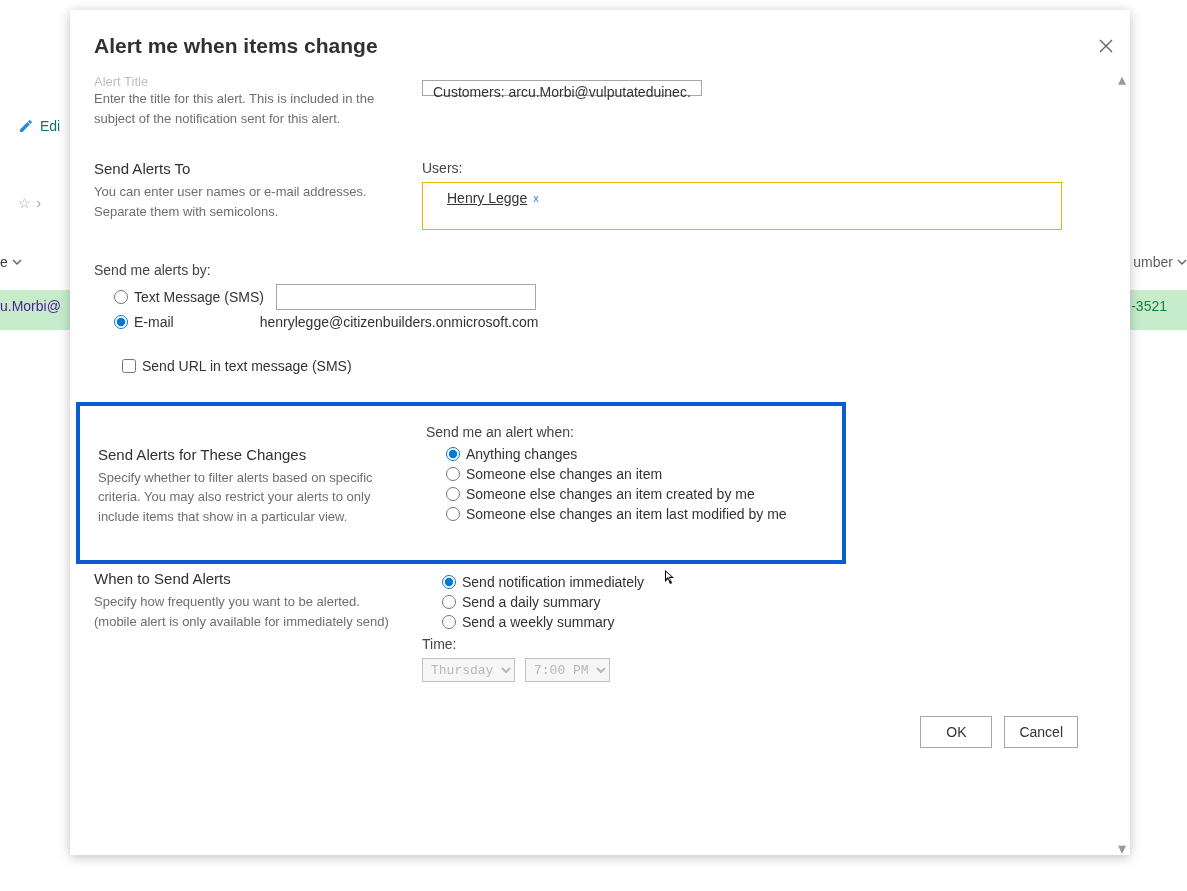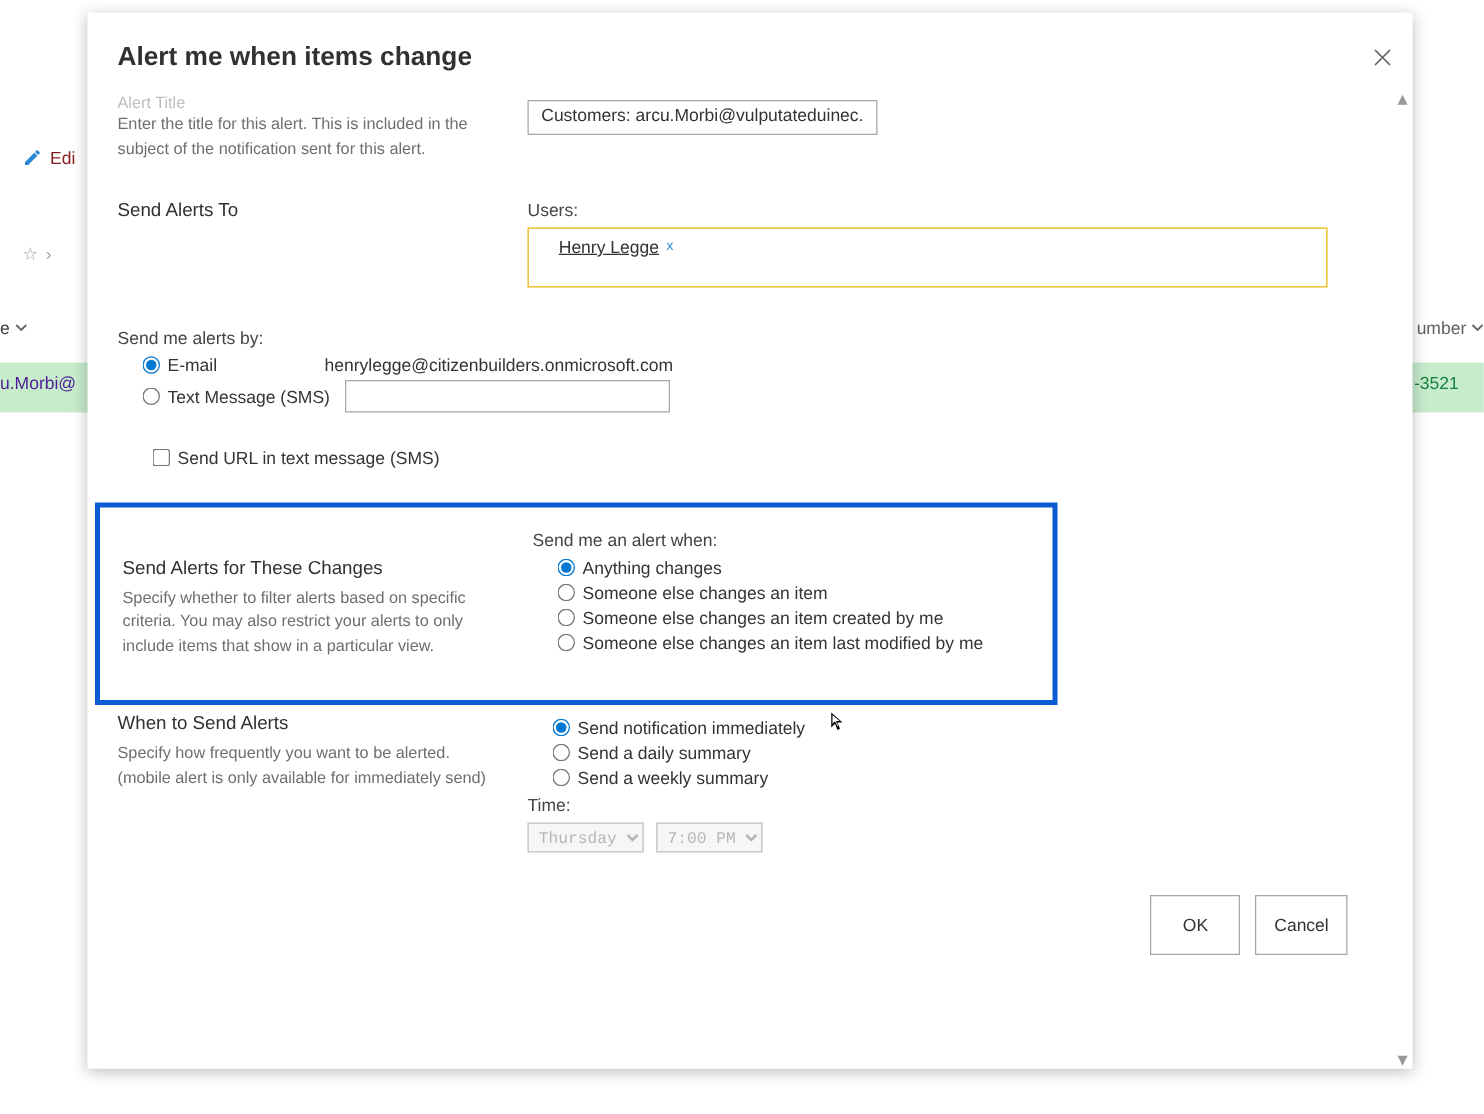--- a/index.html
+++ b/index.html
@@ -1,20 +1,20 @@
 <!DOCTYPE html>
 <html><head>
   <meta charset="utf-8">
   <style>
     * { box-sizing: border-box; margin: 0; padding: 0; }
     html, body { width: 1187px; height: 891px; font-family: "Segoe UI", Arial, sans-serif; background: #fff; overflow: hidden; color: #323130; }
 
     
     .bg { position: absolute; inset: 0; background: #fff; }
-    .bg .edit { position: absolute; left: 18px; top: 118px; color: #7f1d1d; font-size: 14px; display: flex; gap: 6px; align-items: center; }
+    .bg .edit { position: absolute; left: 18px; top: 118px; color: #0f766e; font-size: 14px; display: flex; gap: 6px; align-items: center; }
     .bg .edit svg { width: 16px; height: 16px; }
     .bg .star-row { position: absolute; left: 18px; top: 195px; color: #a0a0a0; display: flex; align-items: center; gap: 6px; font-size: 14px; }
     .bg .e-drop { position: absolute; left: 0; top: 254px; color: #3b3b3b; font-size: 14px; }
     .bg .number-col { position: absolute; right: 0; top: 254px; color: #606060; font-size: 14px; display: flex; gap: 4px; align-items: center; }
     .bg .row-hilite { position: absolute; left: 0; right: 0; top: 290px; height: 40px; background: #c7eccc; }
     .bg .row-left { position: absolute; left: 0; top: 298px; color: #4c1d95; font-size: 14px; }
     .bg .row-right { position: absolute; right: 20px; top: 298px; color: #15803d; font-size: 14px; }
 
     .dialog {
       position: absolute; left: 70px; top: 10px; width: 1060px; height: 845px;
@@ -35,21 +35,21 @@
     .fake-scrollbar .arrow.bot { bottom: 0; }
 
     .section { display: flex; gap: 30px; padding: 8px 0 24px 0; }
     .section .left { width: 298px; flex: none; }
     .section .right { flex: 1; padding-right: 20px; }
     .section .hdr { font-size: 15px; color: #323130; margin-bottom: 5px; }
     .section .desc { font-size: 13px; color: #6e6e6e; line-height: 1.5; }
 
     .cutoff-hdr { font-size: 13px; color: #bdbdbd; letter-spacing: 0; text-transform: none; margin-top: -6px; }
 
-    .title-input { display:inline-block; border:1px solid #a6a6a6; height: 28px; font-size: 14px; color:#333; padding: 3px 10px; min-width: 248px; background:#fff; }
+    .title-input { display:inline-block; border:1px solid #a6a6a6; height: 16px; font-size: 14px; color:#333; padding: 3px 10px; min-width: 248px; background:#fff; }
 
     .label { font-size: 14px; color:#444; margin-bottom: 6px; }
     .people-box { border:1px solid #eab308; min-height: 48px; width: 100%; max-width: 640px; padding: 6px 24px; }
     .chip { display:inline-flex; align-items:center; gap:6px; font-size:14px; }
     .chip .name { text-decoration: underline; color:#333; }
     .chip .x { color:#2b88d8; font-size:11px; cursor:pointer; }
 
     .radio-row, .check-row { display:flex; align-items:center; gap:6px; font-size:14px; color:#333; margin: 4px 0; }
     .radio-row.indent, .check-row.indent { margin-left: 20px; }
     input[type=radio] { accent-color: #0078d4; width:14px; height:14px; }
@@ -59,21 +59,21 @@
     .url-check { margin-left: 28px; margin-top: 28px; }
 
     .highlight { border: 4px solid #0b5bd3; padding: 18px 22px 34px 18px; margin-left:-18px; margin-right: 260px; }
     .highlight .section { padding: 0; align-items: flex-end; }
 
     .time-row { display:flex; gap:10px; align-items:center; margin-top:4px; }
     select { border:1px solid #a6a6a6; background:#f3f3f3; color:#888; height:24px; font-size:13px; padding:0 4px; }
     select:disabled { color:#999;font-family:Liberation Mono, monospace; }
 
     .footer { display:flex; justify-content:flex-end; gap:12px; padding: 10px 28px 22px 0; }
-    .btn { border:1px solid #a6a6a6; background:#fff; height:48px; min-width:72px; padding:0 14px; font-size:14px; color:#333; cursor:pointer; }
+    .btn { border:1px solid #a6a6a6; background:#fff; height:32px; min-width:72px; padding:0 14px; font-size:14px; color:#333; cursor:pointer; }
 
     .cursor { position:absolute; left:593px; top:497px; width:16px; height:16px; pointer-events:none; }
     .cursor svg { width:16px; height:16px; }
     .chevdown { width:10px; height:10px; }
   </style>
 </head>
 <body>
 
 <div class="bg">
   <div class="edit">
@@ -122,44 +122,45 @@
           <div class="desc">Enter the title for this alert. This is included in the subject of the notification sent for this alert.</div>
         </div>
         <div class="right">
           <span class="title-input">Customers: arcu.Morbi@vulputateduinec.</span>
         </div>
       </div>
 
       <div class="section">
         <div class="left">
           <div class="hdr">Send Alerts To</div>
+          <div class="desc">You can enter user names or e-mail addresses. Separate them with semicolons.</div>
         </div>
         <div class="right">
           <div class="label">Users:</div>
           <div class="people-box">
             <span class="chip">
               <span class="name">Henry Legge</span>
               <span class="x">x</span>
             </span>
           </div>
         </div>
       </div>
 
       <div class="section">
         <div class="right">
           <div class="label">Send me alerts by:</div>
           <div class="radio-row indent">
+            <input type="radio" name="delivery" style="">
+            <span>Text Message (SMS)</span>
+            <input class="sms-input" type="text" style="">
+          </div>
+          <div class="radio-row indent">
             <input type="radio" name="delivery" checked="" style="">
             <span>E-mail</span>
             <span class="email-val">henrylegge@citizenbuilders.onmicrosoft.com</span>
-          </div>
-          <div class="radio-row indent">
-            <input type="radio" name="delivery" style="">
-            <span>Text Message (SMS)</span>
-            <input class="sms-input" type="text" style="">
           </div>
           <div class="check-row url-check">
             <input type="checkbox" style="">
             <span>Send URL in text message (SMS)</span>
           </div>
         </div>
       </div>
 
       <div class="highlight">
         <div class="section">

